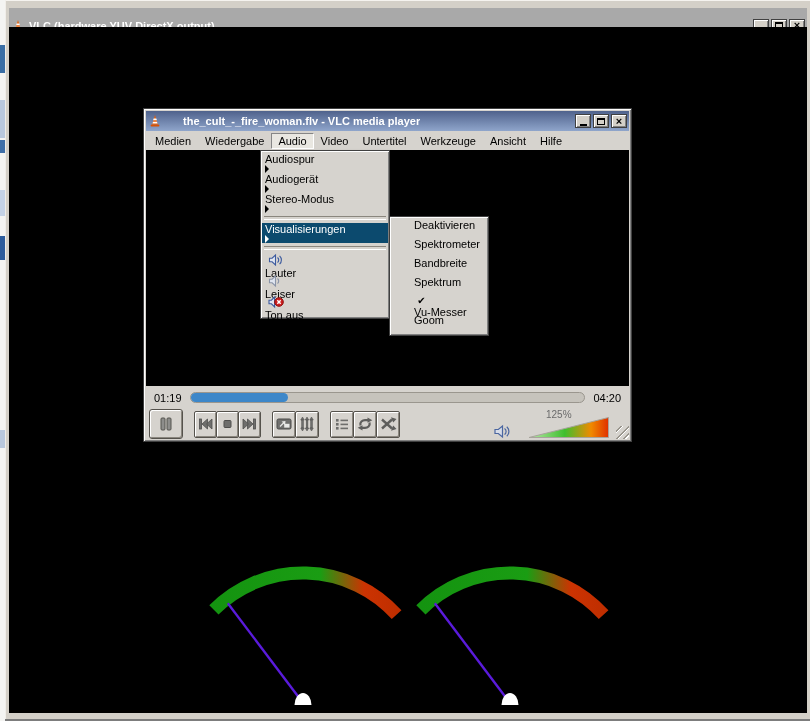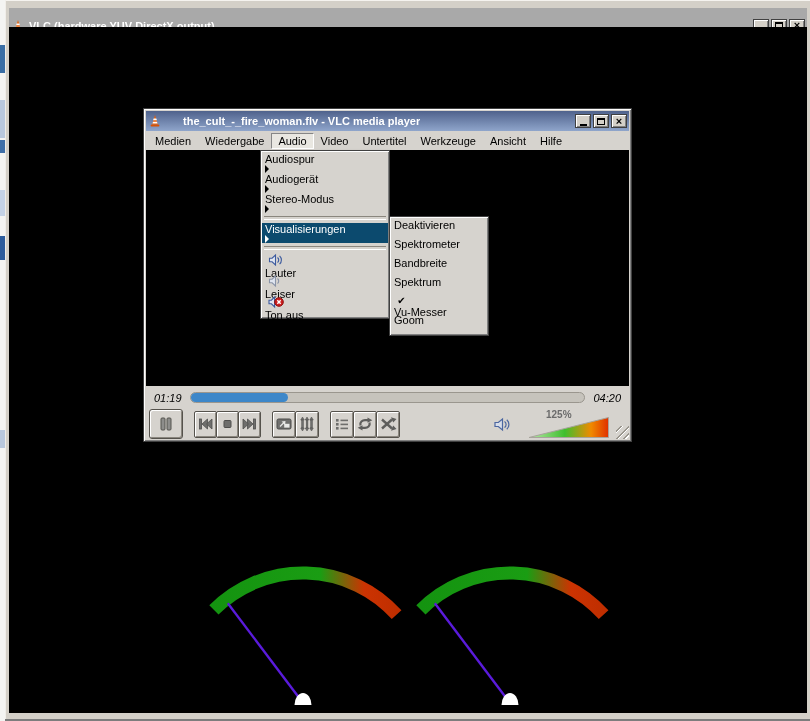--- a/index.html
+++ b/index.html
@@ -26,50 +26,50 @@
   .player-window{position:absolute;left:143px;top:108px;width:489px;height:334px;box-sizing:border-box;
     background:#d6d3ce;border:1px solid #404040;box-shadow:inset 1px 1px 0 #fff,inset -1px -1px 0 #808080;
     padding:2px;z-index:10;}
   .player-titlebar{height:20px;background:linear-gradient(#4f628c,#8fa5cb);
     display:flex;align-items:center;gap:21px;padding:0 2px;}
   .player-menubar{height:19px;display:flex;align-items:center;padding-left:2px;background:#d6d3ce;}
   .menu-item{padding:2px 7px;cursor:default;}
   .menu-item.open{background:#e9e7e1;border:1px solid;border-color:#868686 #fff #fff #868686;padding:1px 6px;}
   .player-video{height:236px;background:#000;}
   
-  .progress-row{display:flex;align-items:center;height:19px;padding:2px 8px 0 8px;gap:8px;font-style:italic;}
+  .progress-row{display:flex;align-items:center;height:19px;padding:2px 8px 0 8px;gap:8px;}
   .progress-track{flex:1;height:11px;background:#c6c3bc;border:1px solid #9a968e;border-radius:6px;box-sizing:border-box;}
   .progress-fill{height:9px;background:#3d87c9;border-radius:5px;}
   .buttons-row{display:flex;align-items:center;height:34px;padding:0 3px;gap:11px;}
   .btn{background:#d6d3ce;border:1px solid #55524c;border-radius:3px;box-sizing:border-box;
     box-shadow:inset 1px 1px 0 #fff,inset -1px -1px 0 #8a867e;
     display:flex;align-items:center;justify-content:center;}
   .btn.pause{width:34px;height:30px;}
   .btn-group{display:flex;}
   .btn-group .btn{width:23px;height:27px;border-radius:2px;}
   .btn-group .btn + .btn{margin-left:-1px;}
-  .vol{margin-left:auto;display:flex;align-items:center;gap:17px;padding-right:16px;font-weight:bold;}
+  .vol{margin-left:auto;display:flex;align-items:flex-end;gap:17px;padding-right:16px;}
   .vol-graph{position:relative;width:82px;height:31px;}
   .vol-label{position:absolute;top:0;left:18px;font-size:10px;color:#6b6b6b;}
   .vol-tri{position:absolute;left:0;bottom:1px;}
   .resize-grip{position:absolute;right:2px;bottom:2px;width:13px;height:13px;
     background:repeating-linear-gradient(135deg,transparent 0 3px,#9a968e 3px 4.5px,#fff 4.5px 5.5px);}
   
   .menu-popup{position:absolute;background:#d6d3ce;border:1px solid #404040;padding:2px 1px;z-index:30;
     box-shadow:inset 1px 1px 0 #fff,inset -1px -1px 0 #808080,3px 3px 4px rgba(0,0,0,.45);}
   #audio-menu{left:260px;top:150px;width:130px;box-sizing:border-box;}
   #vis-menu{left:389px;top:216px;width:100px;box-sizing:border-box;}
   .popup-item{height:20px;display:flex;align-items:flex-start;padding:0 6px 0 3px;flex-direction:column;}
   .popup-item .icon-col{width:21px;display:flex;align-items:center;justify-content:center;flex:none;}
   .popup-item .lbl{flex:1;}
   .popup-item .arrow{width:0;height:0;border-left:4px solid #000;border-top:4px solid transparent;border-bottom:4px solid transparent;}
   .popup-item.highlight{background:#0c4a6e;color:#fff;}
   .popup-item.highlight .arrow{border-left-color:#fff;}
   .popup-sep{height:2px;border-top:1px solid #8a867e;border-bottom:1px solid #fff;margin:3px 2px;}
-  #vis-menu .popup-item{height:19px;}
+  #vis-menu .popup-item{height:19px;margin-left:20px;}
   #vis-menu .icon-col{width:15px;font-size:10px;}
   
   .vu-svg{position:absolute;left:180px;top:560px;z-index:5;}
 </style>
 </head>
 <body>
 
 <div class="bg-sliver">
   <div class="seg" style="top:45px;height:28px;background:#3a6ea5;"></div>
   <div class="seg" style="top:100px;height:38px;background:#b9c8dd;"></div>

